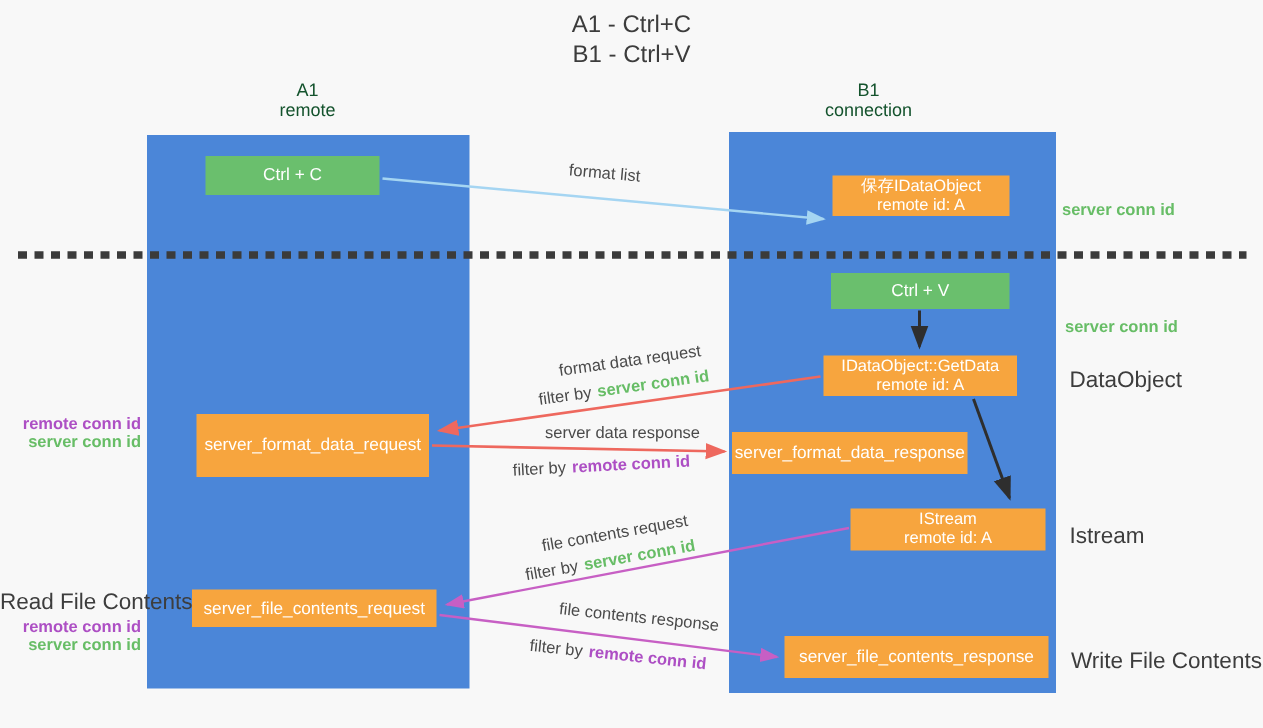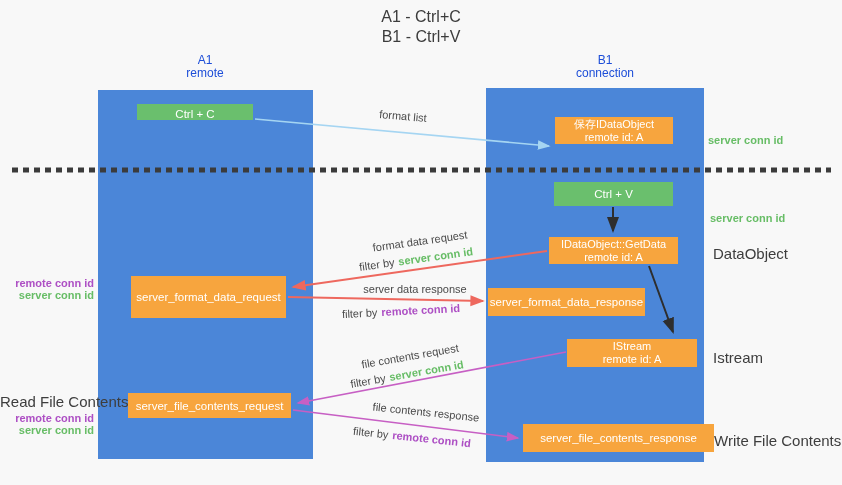--- a/index.html
+++ b/index.html
@@ -7,45 +7,45 @@
   .stage {
     position:relative; width:842px; height:485px; overflow:hidden;
     background:#f8f8f8;
     font-family:Liberation Sans, sans-serif;
     color:#3d3d3d;
   }
   .title-block { position:absolute; top:7px; left:0; width:100%; text-align:center; z-index:4; }
   .title-block div { font-size:16px; line-height:20px; color:#3c3c3c; }
 
   .col-header { position:absolute; top:54px; transform:translateX(-50%); text-align:center; z-index:4; }
-  .col-header div { font-size:12px; line-height:13px; color:#1d4ed8; }
+  .col-header div { font-size:12px; line-height:13px; color:#14532d; }
   .col-header.a1 { left:205px; }
-  .col-header.b1 { left:605px; }
+  .col-header.b1 { left:579px; }
 
   .column { position:absolute; background:#4b86d8; z-index:1; }
   .column.a1 { left:98px;  top:90px; width:215px; height:369px; }
   .column.b1 { left:486px; top:88px; width:218px; height:374px; }
 
   svg.overlay { position:absolute; left:0; top:0; z-index:2; pointer-events:none; }
 
   .node { position:absolute; z-index:3; display:flex; flex-direction:column; justify-content:center; align-items:center; text-align:center; color:#fff; }
   .node.green  { background:#6abf6d; }
   .node.orange { background:#f7a53e; }
   .node .l1, .node .l2 { font-size:11px; line-height:13px; }
   .node .single { font-size:11.5px; }
 
-  #ctrl-c   { left:137px; top:104px; width:116px; height:16px; font-size:12px;justify-content:flex-end; }
+  #ctrl-c   { left:137px; top:104px; width:116px; height:26px; font-size:12px; }
   #ctrl-v   { left:554px; top:182px; width:119px; height:24px; font-size:12px; }
   #save-obj { left:555px; top:117px; width:118px; height:27px; }
   #getdata  { left:549px; top:237px; width:129px; height:27px; }
   #istream  { left:567px; top:339px; width:130px; height:28px; }
   #fmt-req  { left:131px; top:276px; width:155px; height:42px; }
   #fmt-resp { left:488px; top:288px; width:157px; height:28px; }
   #file-req { left:128px; top:393px; width:163px; height:25px; }
-  #file-resp{ left:523px; top:424px; width:191px; height:28px; }
+  #file-resp{ left:523px; top:424px; width:176px; height:28px; }
 
   .lbl { position:absolute; z-index:4; white-space:nowrap; font-size:11px; color:#4a4a4a; }
   .lbl .green  { color:#67bd66; font-weight:bold; margin-left:4px; }
   .lbl .purple { color:#ad4fc4; font-weight:bold; margin-left:4px; }
 
   .side { position:absolute; z-index:4; white-space:nowrap; font-size:11px; }
   .side.green  { color:#67bd66; font-weight:bold; }
   .side.purple { color:#ad4fc4; font-weight:bold; }
   .side.gray   { color:#3d3d3d; font-size:15px; }
   .side.right-align { text-align:right; }

